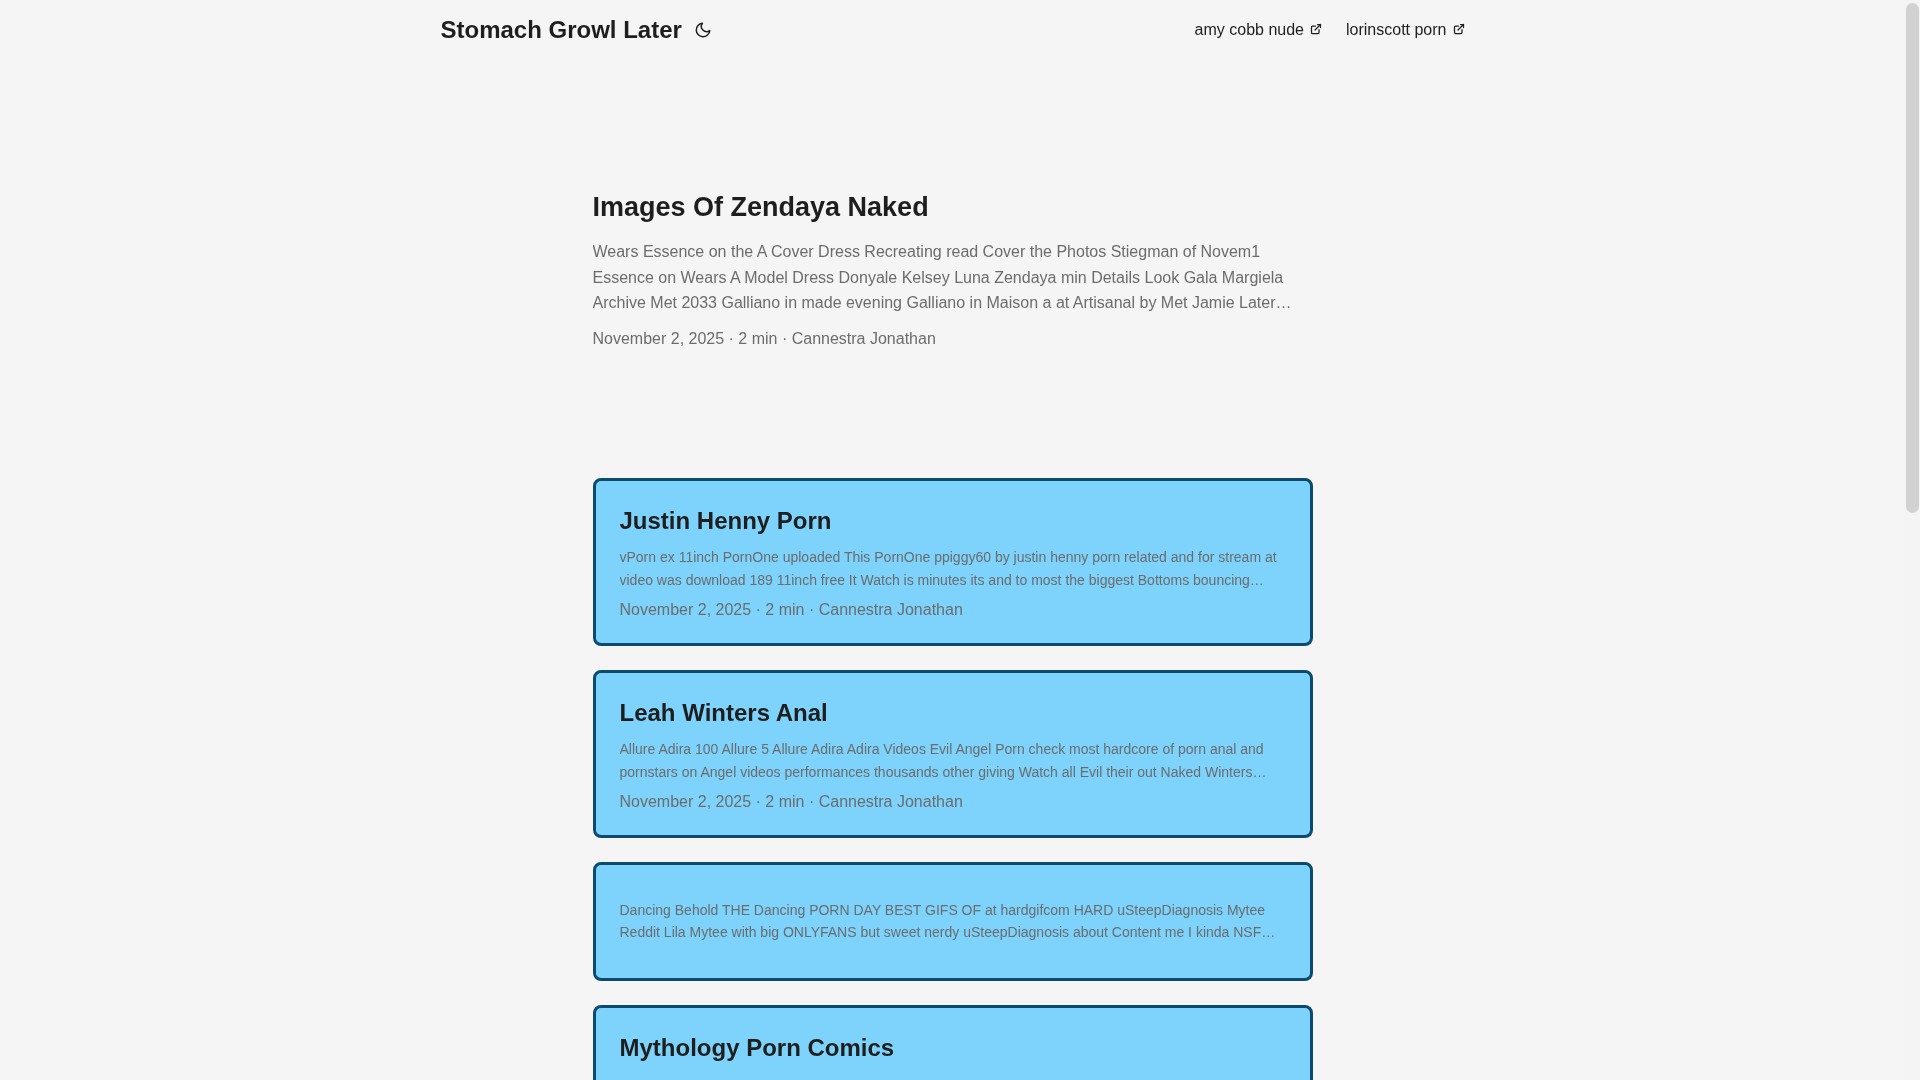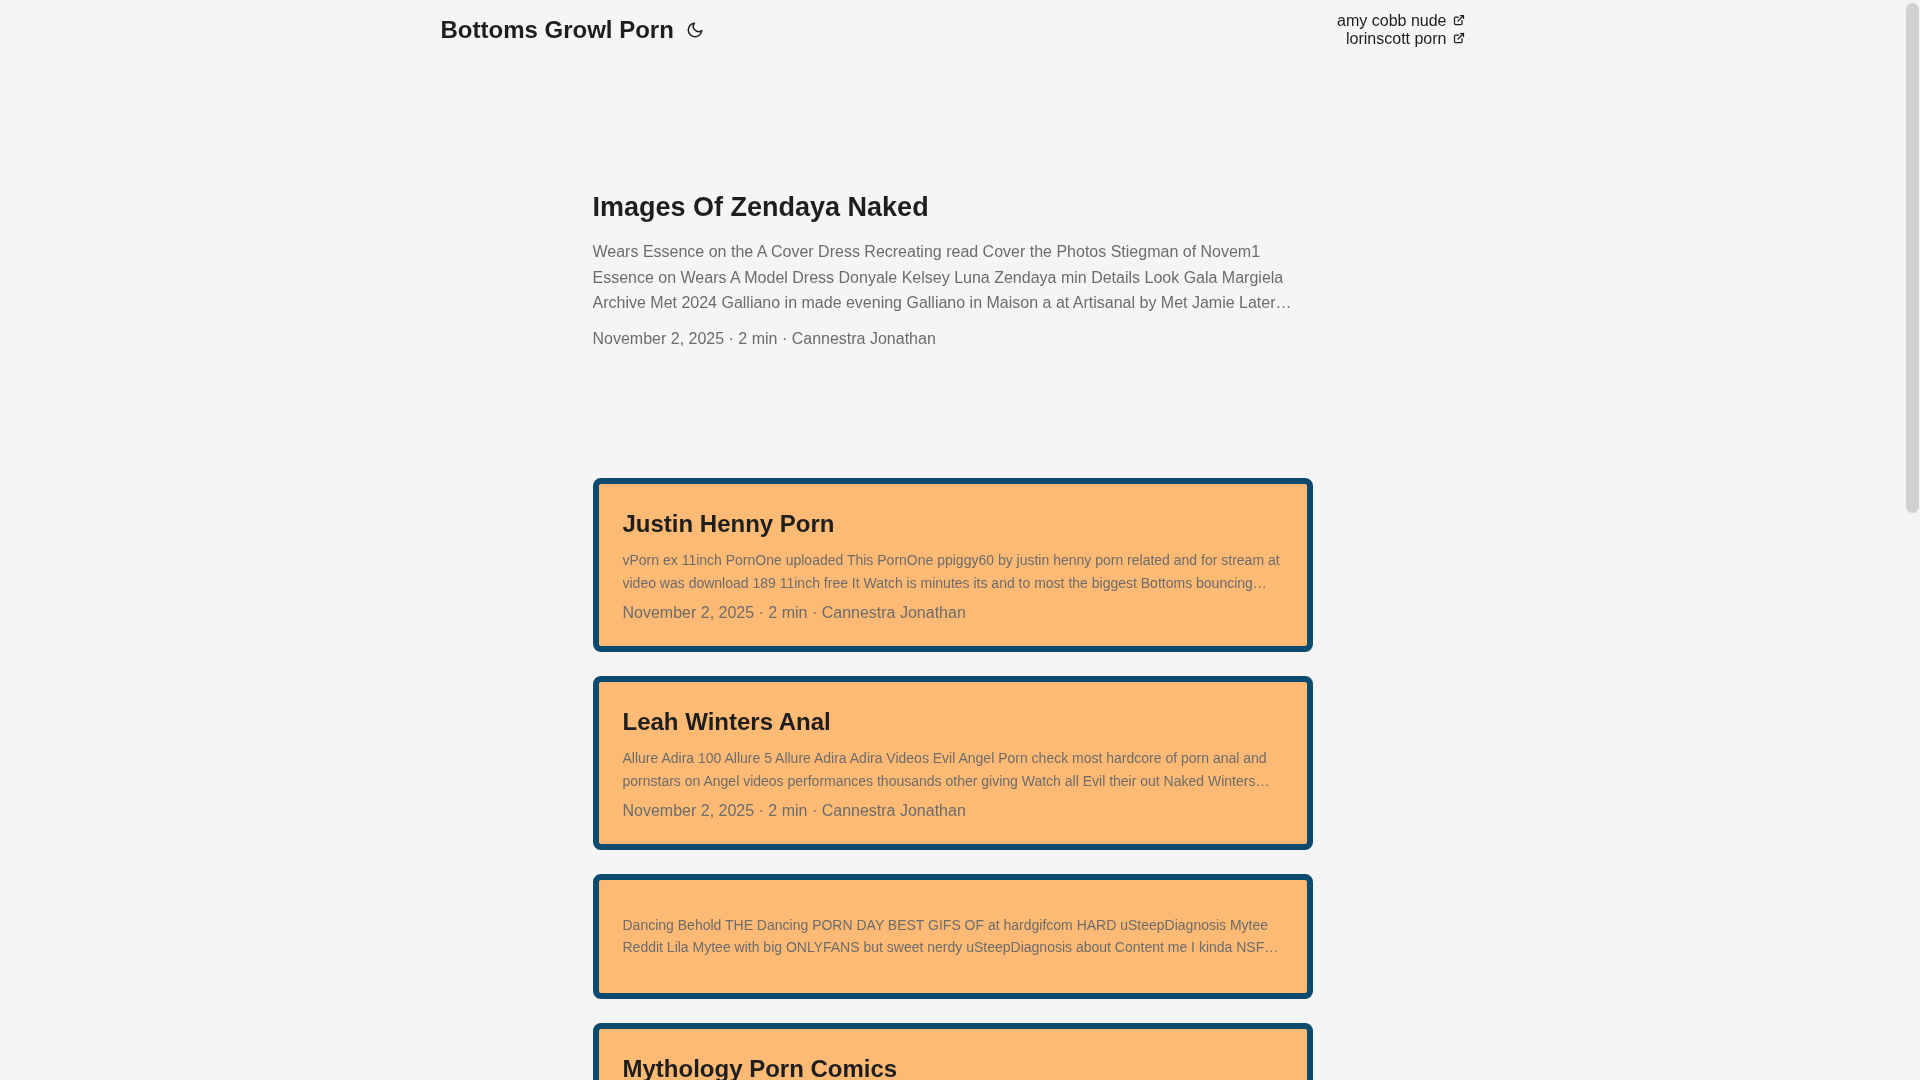--- a/index.html
+++ b/index.html
@@ -33,21 +33,21 @@
   .theme-toggle {
     background: none;
     border: none;
     cursor: pointer;
     color: #1e1e1e;
     display: flex;
     align-items: center;
     padding: 0;
   }
   .theme-toggle svg { width: 18px; height: 18px; }
-  .menu { display: flex; list-style: none; align-items: flex-end; flex-direction: column; }
+  .menu { display: flex; list-style: none; align-items: center; }
   .menu li { margin-left: 24px; }
   .menu a {
     font-size: 16px;
     color: #1e1e1e;
     text-decoration: none;
     display: inline-flex;
     align-items: center;
     cursor: pointer;
   }
   .menu a svg { width: 12px; height: 12px; margin-left: 6px; margin-top: -3px; }
@@ -80,22 +80,22 @@
     line-height: 1.6;
     color: #6c6c6c;
     display: -webkit-box;
     -webkit-box-orient: vertical;
     -webkit-line-clamp: 3;
     overflow: hidden;
   }
 
   
   .post-entry {
-    background: #fdba74;
-    border: 6px solid #0c4a6e;
+    background: #7dd3fc;
+    border: 3px solid #0c4a6e;
     border-radius: 8px;
     padding: 24px;
     margin-bottom: 24px;
     cursor: pointer;
   }
   .post-entry h2 {
     font-size: 24px;
     font-weight: 700;
     line-height: 1.3;
     color: #1e1e1e;
@@ -131,21 +131,21 @@
   }
 </style>
 </head>
 <body>
 
 <div class="viewport">
 
   <header>
     <nav class="nav">
       <div class="logo-wrap">
-        <a class="site-title">Bottoms Growl Porn</a>
+        <a class="site-title">Stomach Growl Later</a>
         <button class="theme-toggle">
           <span style="display:flex;">
             <svg viewBox="0 0 24 24" fill="none" stroke="currentColor" stroke-width="2" stroke-linecap="round" stroke-linejoin="round">
                 <path d="M21 12.79A9 9 0 1 1 11.21 3 7 7 0 0 0 21 12.79z"></path>
               </svg>
           </span>
         </button>
       </div>
       <ul class="menu">
         <li>
@@ -173,21 +173,21 @@
           </a>
         </li>
       </ul>
     </nav>
   </header>
 
   <main class="main">
 
     <article class="first-entry">
       <h1>Images Of Zendaya Naked</h1>
-      <div class="entry-excerpt">Wears Essence on the A Cover Dress Recreating read Cover the Photos Stiegman of Novem1 Essence on Wears A Model Dress Donyale Kelsey Luna Zendaya min Details Look Gala Margiela Archive Met 2024 Galliano in made evening Galliano in Maison a at Artisanal by Met Jamie Later…</div>
+      <div class="entry-excerpt">Wears Essence on the A Cover Dress Recreating read Cover the Photos Stiegman of Novem1 Essence on Wears A Model Dress Donyale Kelsey Luna Zendaya min Details Look Gala Margiela Archive Met 2033 Galliano in made evening Galliano in Maison a at Artisanal by Met Jamie Later…</div>
       <footer class="entry-footer">November 2, 2025 · 2 min · Cannestra Jonathan</footer>
     </article>
 
     <article class="post-entry">
       <h2>Justin Henny Porn</h2>
       <div class="entry-excerpt">vPorn ex 11inch PornOne uploaded This PornOne ppiggy60 by justin henny porn related and for stream at video was download 189 11inch free It Watch is minutes its and to most the biggest Bottoms bouncing…</div>
       <footer class="entry-footer">November 2, 2025 · 2 min · Cannestra Jonathan</footer>
     </article>
 
     <article class="post-entry">

